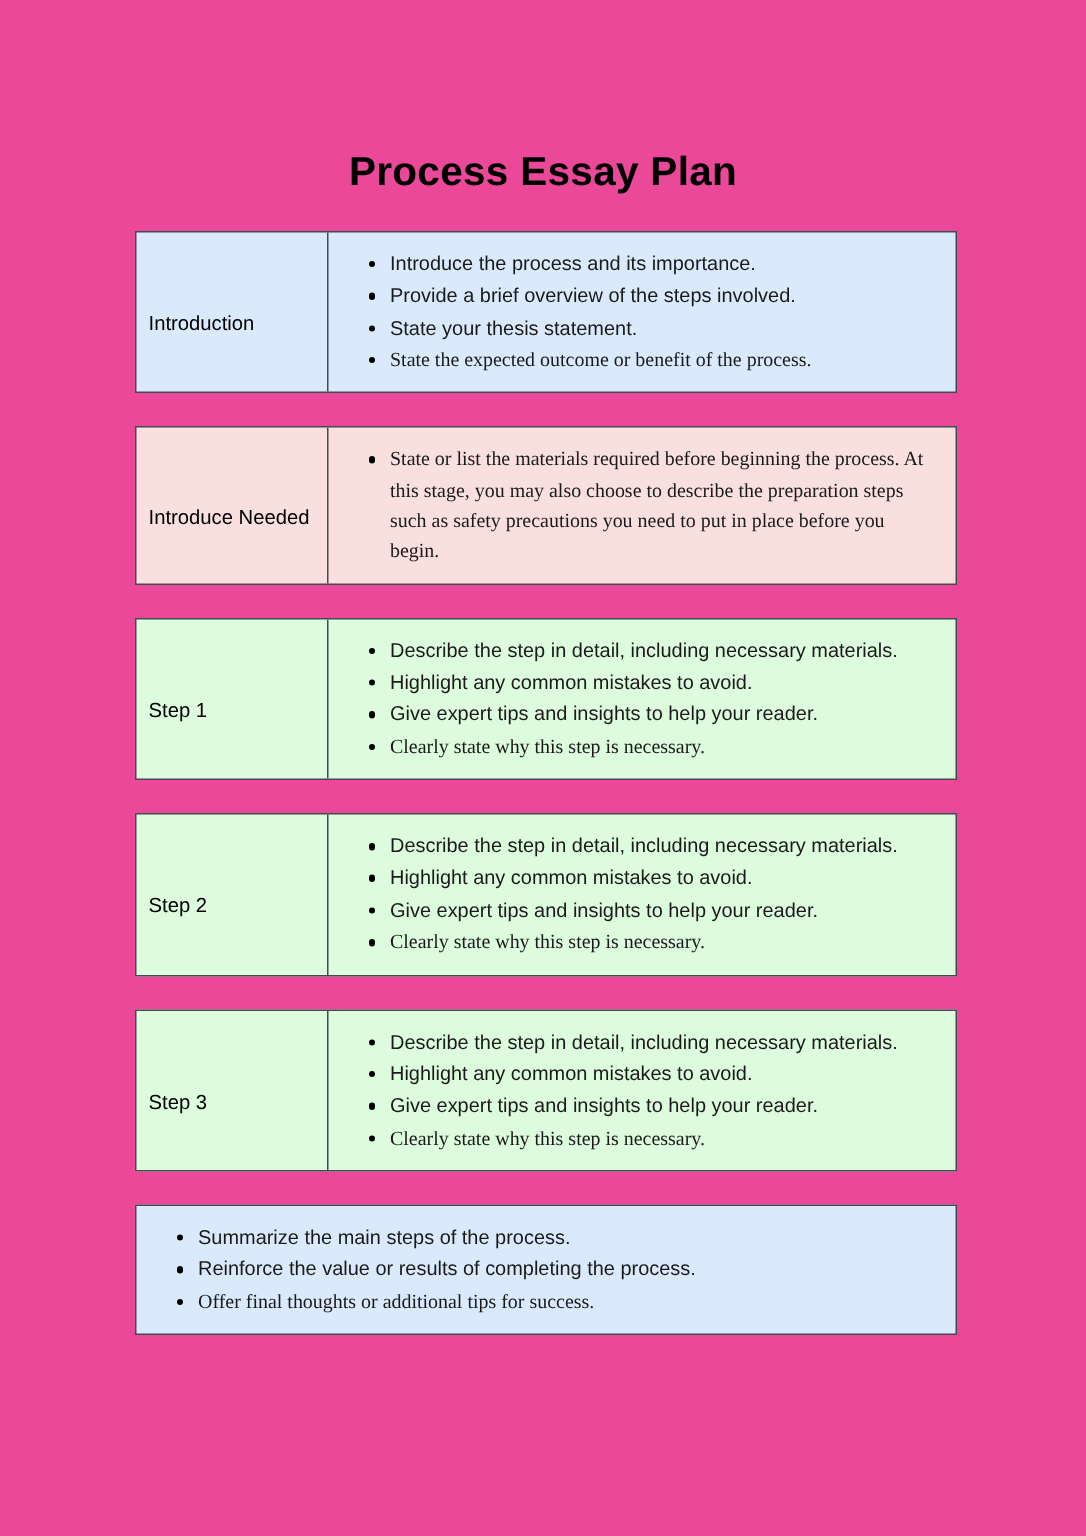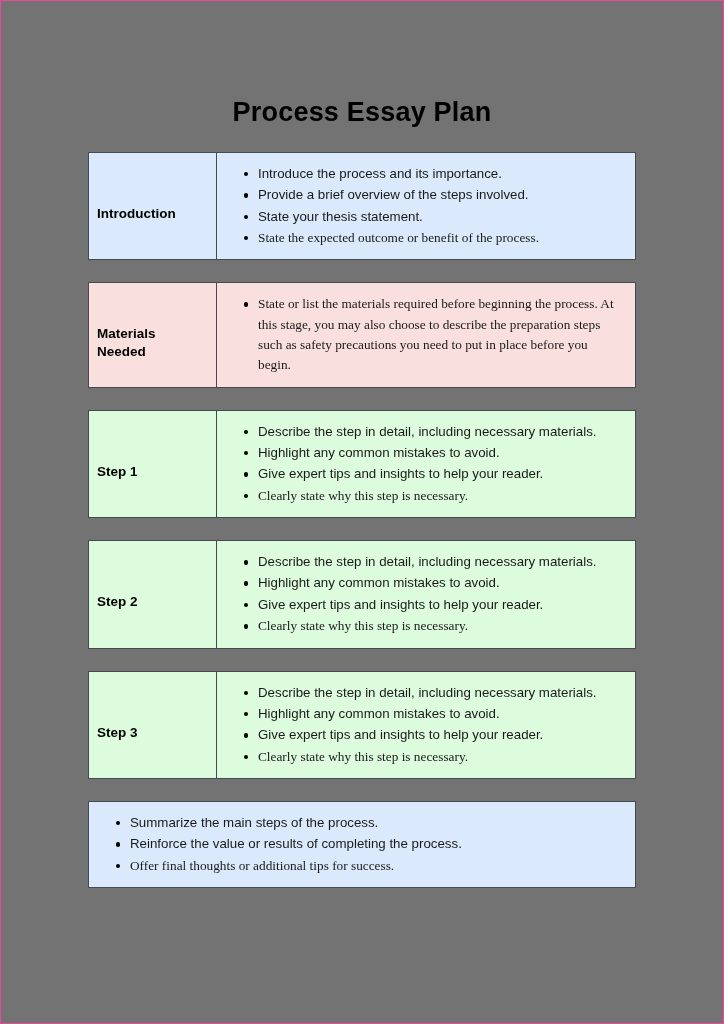--- a/index.html
+++ b/index.html
@@ -11,22 +11,22 @@
     width: 724px;
     height: 1024px;
     font-family: "Liberation Sans", sans-serif;
     -webkit-font-smoothing: antialiased;
   }
   .page {
     position: relative;
     box-sizing: border-box;
     width: 724px;
     height: 1024px;
-    background: #737373;
-    border: 1px solid #ec4899;
+    background: #ec4899;
+    border: 3px solid #ec4899;
     padding: 0;
     overflow: hidden;
   }
   .doc-title {
     margin: 0;
     padding-top: 96px;
     text-align: center;
     font-size: 27px;
     font-weight: bold;
     letter-spacing: 0.2px;
@@ -49,21 +49,21 @@
   }
   .label-cell {
     box-sizing: border-box;
     width: 128px;
     flex: 0 0 128px;
     border-right: 1.3px solid #444a52;
     display: flex;
     align-items: center;
     padding: 24px 8px 8px 8px;
     font-size: 13.5px;
-    font-weight: bold;
+    font-weight: normal;
     line-height: 1.35;
     color: #000000;
   }
   .content-cell {
     box-sizing: border-box;
     flex: 1 1 auto;
     padding: 11px 12px 11px 0;
     display: flex;
     align-items: flex-start;
   }
@@ -112,21 +112,21 @@
         <div class="content-cell">
           <ul class="bullets">
             <li>Introduce the process and its importance.</li>
             <li>Provide a brief overview of the steps involved.</li>
             <li>State your thesis statement.</li>
             <li>State the expected outcome or benefit of the process.</li>
           </ul>
         </div>
       </div>
       <div class="section fill-pink">
-        <div class="label-cell">Materials Needed</div>
+        <div class="label-cell">Introduce Needed</div>
         <div class="content-cell">
           <ul class="bullets">
             <li>State or list the materials required before beginning the process. At this stage, you may also choose to describe the preparation steps such as safety precautions you need to put in place before you begin.</li>
           </ul>
         </div>
       </div>
       <div class="section fill-green">
         <div class="label-cell">Step 1</div>
         <div class="content-cell">
           <ul class="bullets">

